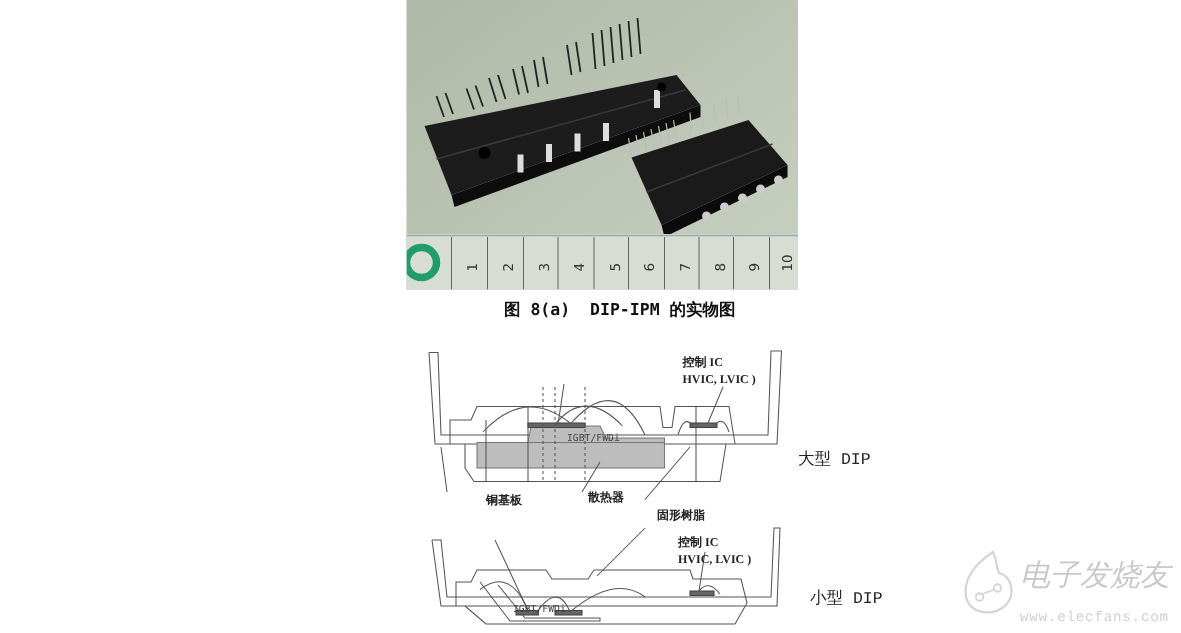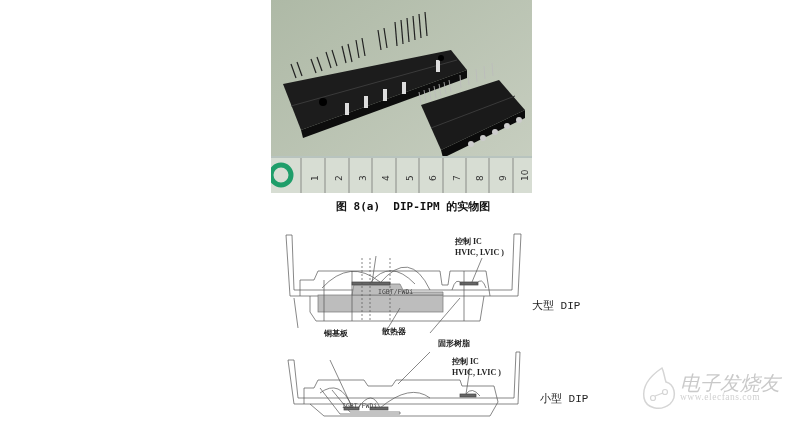--- a/index.html
+++ b/index.html
@@ -19,21 +19,21 @@
   #diagram { left:280px; top:228px; width:250px; height:190px; }
   .lbl { position:absolute; font-size:7.5px; color:#222; white-space:nowrap; font-family:Liberation Serif, serif; }
   .lbl.b { font-weight:bold; font-size:8px; }
   .lbl.mono { font-family:"DejaVu Sans Mono", monospace; font-size:6.5px; color:#444; font-weight:normal;margin-top:38px; }
 
   .side { position:absolute; font-size:11px; color:#222; font-family:Liberation Mono, monospace; }
 
   
   #wm { left:640px; top:366px; width:145px; height:50px; opacity:0.35; }
   #wm .t1 { position:absolute; left:40px; top:4px; font-size:20px; color:#666; font-style:italic; font-family:"DejaVu Sans", sans-serif; }
-  #wm .t2 { position:absolute; left:40px; top:26px; font-size:9.5px; color:#777; font-family:Liberation Serif, serif; letter-spacing:0.5px; }
+  #wm .t2 { position:absolute; left:40px; top:40px; font-size:9.5px; color:#777; font-family:Liberation Mono, monospace; letter-spacing:0.5px; }
 </style>
 </head>
 <body>
 
 <div id="photo" class="abs">
   <svg width="261" height="193" viewBox="0 0 261 193">
     <defs>
       <linearGradient id="bg" x1="0" y1="0" x2="1" y2="1">
         <stop offset="0" stop-color="#aeb9a6"></stop>
         <stop offset="1" stop-color="#c9d0c2"></stop>
@@ -181,21 +181,21 @@
     <line x1="50" y1="132" x2="72" y2="179"></line>
     <line x1="190" y1="140" x2="186" y2="166"></line>
     <line x1="150" y1="124" x2="118" y2="156"></line>
   </svg>
 
   
   <div class="lbl mono" style="left:98px; top:22px;">IGBT/FWDi</div>
   <div class="lbl b" style="left:175px; top:8px;">控制 IC</div>
   <div class="lbl b" style="left:175px; top:20px;">HVIC, LVIC )</div>
   <div class="lbl b" style="left:8px; top:100px;margin-left:36px;">铜基板</div>
-  <div class="lbl b" style="left:102px; top:98px;">散热器</div>
+  <div class="lbl b" style="left:112px; top:98px;">散热器</div>
   <div class="lbl b" style="left:158px; top:110px;text-align:center;">固形树脂</div>
 
   
   <div class="lbl mono" style="left:62px; top:136px;">IGBT/FWDi</div>
   <div class="lbl b" style="left:172px; top:128px;">控制 IC</div>
   <div class="lbl b" style="left:172px; top:140px;">HVIC, LVIC )</div>
 </div>
 
 <div class="side abs" style="left:532px; top:298px;">大型 DIP</div>
 <div class="side abs" style="left:540px; top:391px;">小型 DIP</div>

